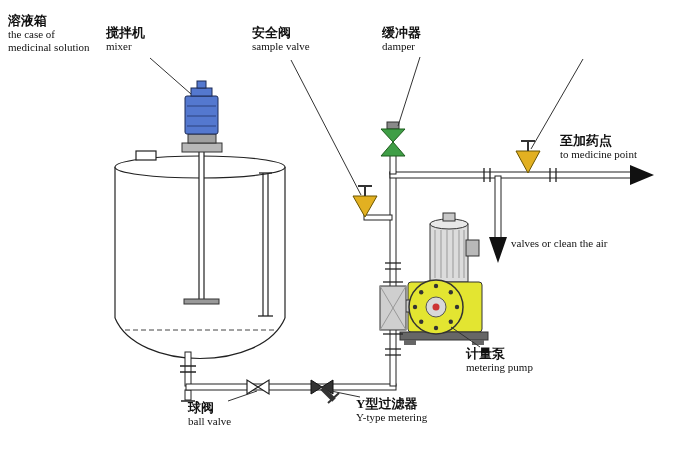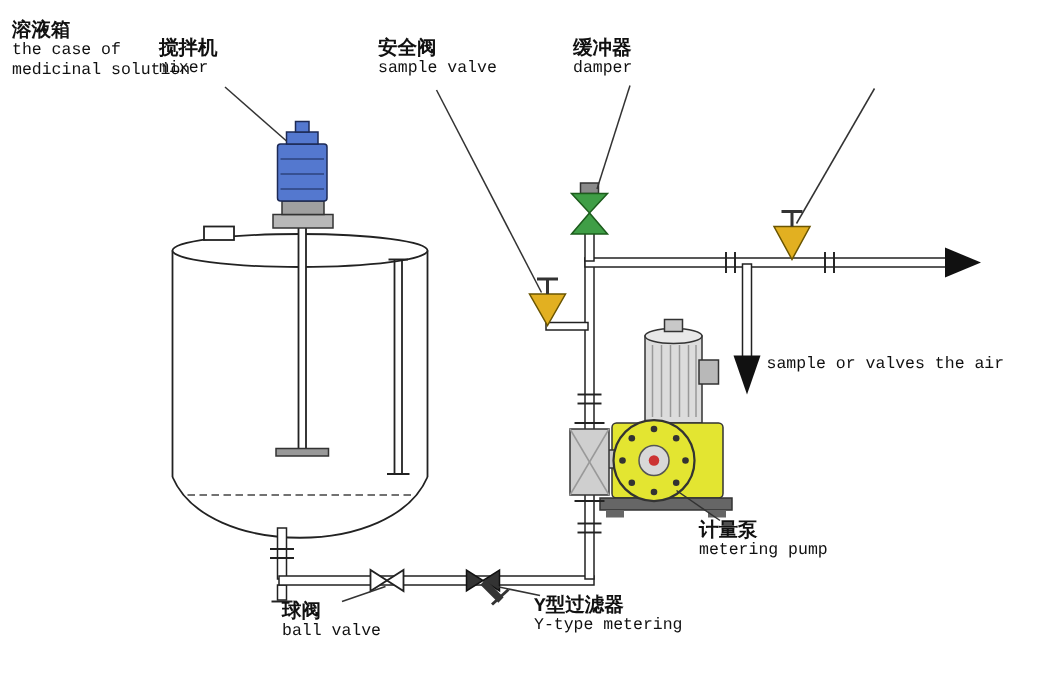--- a/index.html
+++ b/index.html
@@ -1,17 +1,17 @@
 <!DOCTYPE html>
 <html><head>
 <meta charset="utf-8">
 <style>
   html,body{margin:0;padding:0;background:#fff;}
   #stage{position:relative;width:692px;height:456px;background:#fff;overflow:hidden;
-         font-family:Liberation Mono, monospace;color:#111;border-radius:22px;}
+         font-family:Liberation Serif, serif;color:#111;border-radius:22px;}
   svg{position:absolute;left:0;top:0;}
   .label{position:absolute;line-height:1.18;white-space:nowrap;}
   .zh{font-weight:bold;font-size:13px;display:block;}
   .en{font-size:11px;display:block;}
   .pipe{fill:#fff;stroke:#222;stroke-width:1;}
   .tick{stroke:#222;stroke-width:1.3;}
   .lead{stroke:#333;stroke-width:1;}
   .outline{fill:#fff;stroke:#222;stroke-width:1.2;}
   .thin{stroke:#222;stroke-width:1.2;fill:none;}
 </style>
@@ -172,23 +172,27 @@
     <span class="zh">安全阀</span>
     <span class="en">sample valve</span>
   </div>
 
   <div class="label" style="left:382px;top:25px">
     <span class="zh">缓冲器</span>
     <span class="en">damper</span>
   </div>
 
 
+  <div class="label" style="left:560px;top:133px">
+    <span class="zh">至加药点</span>
+    <span class="en">to medicine point</span>
+  </div>
 
   <div class="label" style="left:511px;top:237px">
-    <span class="en">sample or valves the air</span>
+    <span class="en">valves or clean the air</span>
   </div>
 
   <div class="label" style="left:466px;top:346px">
     <span class="zh">计量泵</span>
     <span class="en">metering pump</span>
   </div>
 
   <div class="label" style="left:188px;top:400px">
     <span class="zh">球阀</span>
     <span class="en">ball valve</span>

